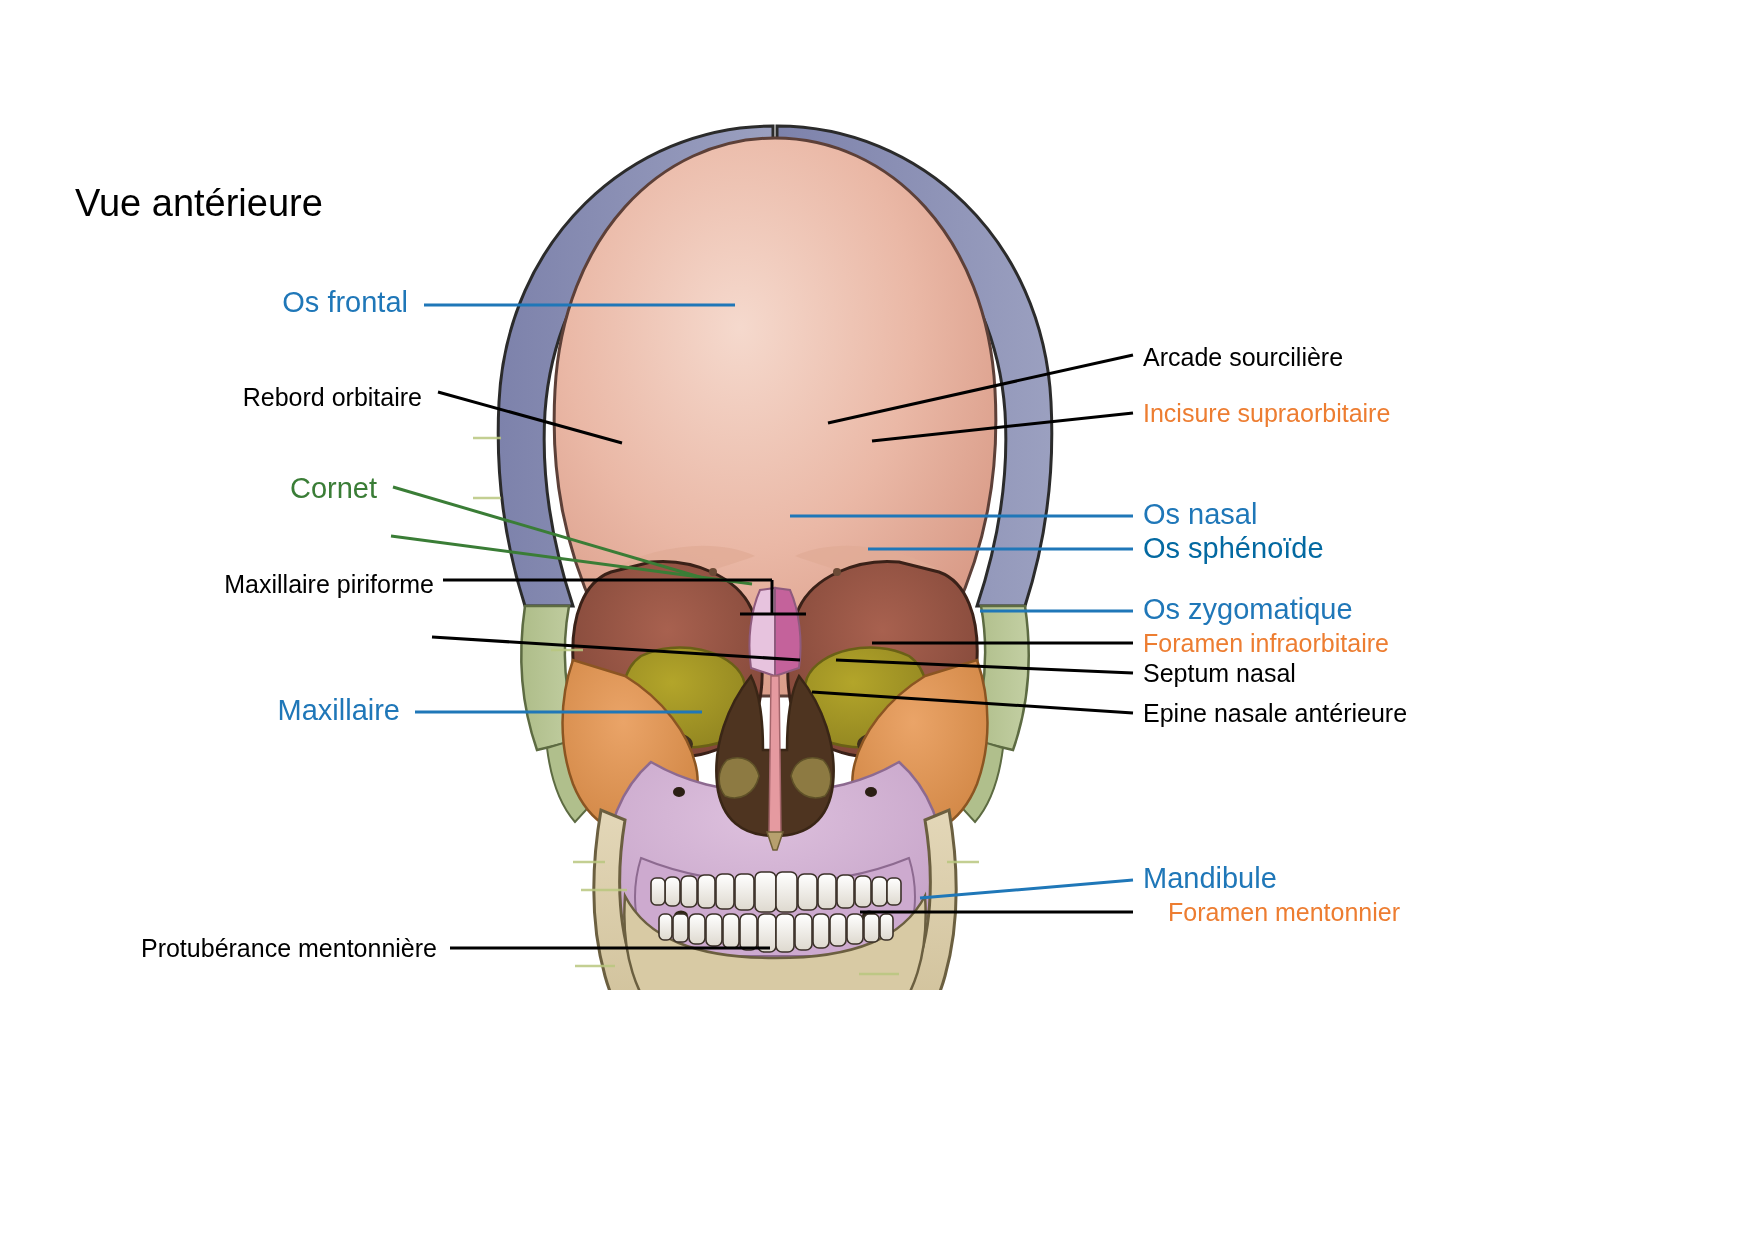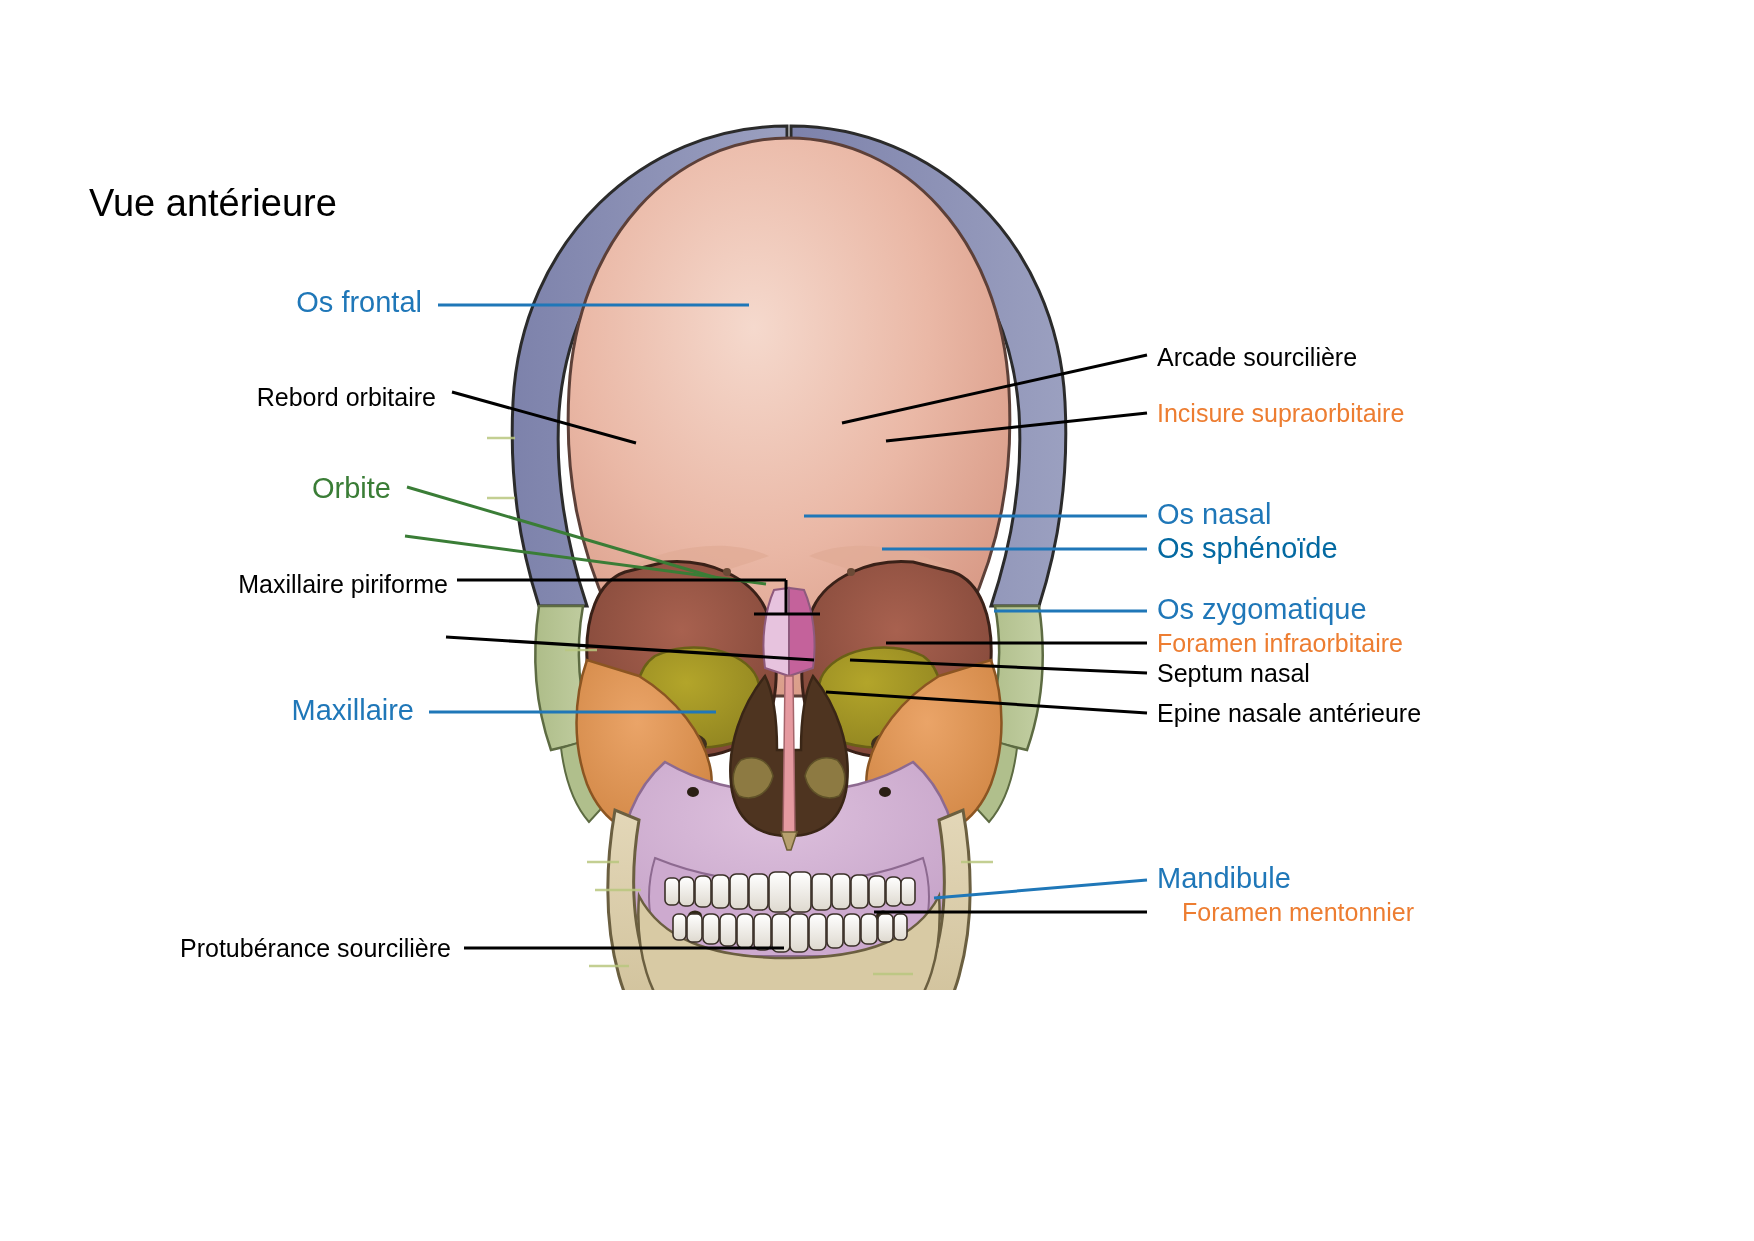--- a/index.html
+++ b/index.html
@@ -1,18 +1,18 @@
 <!DOCTYPE html>
 <html><head>
 <meta charset="utf-8">
 <style>
   html,body{margin:0;padding:0;background:#fff;}
   body{width:1754px;height:1241px;position:relative;overflow:hidden;
        font-family:"Liberation Sans", sans-serif;}
-  #stage{position:absolute;left:0;top:0;width:1668px;height:1241px;background:#ffffff;margin-left:14px;}
+  #stage{position:absolute;left:0;top:0;width:1668px;height:1241px;background:#ffffff;}
 
   .title{position:absolute;font-size:38px;color:#000;white-space:nowrap;}
 
   .lbl{position:absolute;white-space:nowrap;font-size:25px;line-height:1;}
   .lbl.big{font-size:29px;}
   .lbl.r{text-align:left;}
   .lbl.l{text-align:right;}
 
   svg.overlay{position:absolute;left:0;top:0;width:1754px;height:1241px;pointer-events:none;}
 
@@ -222,29 +222,29 @@
     <line x1="1133" y1="673" x2="836" y2="660" stroke="#000000" stroke-width="3"></line>
     <line x1="1133" y1="713" x2="812" y2="692" stroke="#000000" stroke-width="3"></line>
     <line x1="1133" y1="880" x2="920" y2="898" stroke="#1f77b8" stroke-width="3"></line>
     <line x1="1133" y1="912" x2="860" y2="912" stroke="#000000" stroke-width="3"></line>
   </svg>
 
   <div class="lbl l big" style="left:0;width:408px;top:288px;color:#1f77b8;">Os frontal</div>
 
   <div class="lbl l" style="left:0;width:422px;top:385px;color:#000000;">Rebord orbitaire</div>
 
-  <div class="lbl l big" style="left:0;width:377px;top:474px;color:#3a7d36;">Orbite</div>
+  <div class="lbl l big" style="left:0;width:377px;top:474px;color:#3a7d36;">Cornet</div>
 
 
   <div class="lbl l" style="left:0;width:434px;top:572px;color:#000000;">Maxillaire piriforme</div>
 
 
   <div class="lbl l big" style="left:0;width:400px;top:696px;color:#1f77b8;">Maxillaire</div>
 
-  <div class="lbl l" style="left:0;width:437px;top:936px;color:#000000;">Protubérance sourcilière</div>
+  <div class="lbl l" style="left:0;width:437px;top:936px;color:#000000;">Protubérance mentonnière</div>
 
   <div class="lbl r" style="left:1143px;top:345px;color:#000000;">Arcade sourcilière</div>
 
   <div class="lbl r" style="left:1143px;top:401px;color:#ed7d31;">Incisure supraorbitaire</div>
 
   <div class="lbl r big" style="left:1143px;top:500px;color:#1f77b8;">Os nasal</div>
 
   <div class="lbl r big" style="left:1143px;top:534px;color:#0369a1;">Os sphénoïde</div>
 
   <div class="lbl r big" style="left:1143px;top:595px;color:#1f77b8;">Os zygomatique</div>

